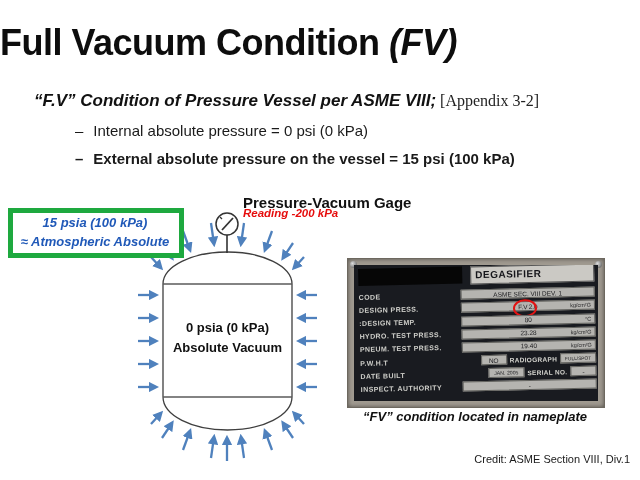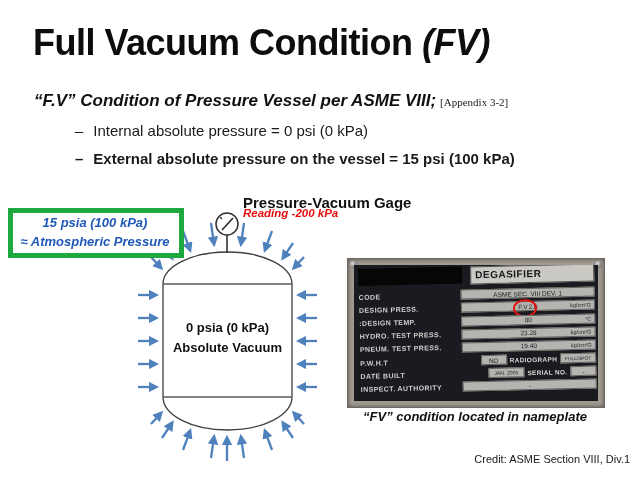--- a/index.html
+++ b/index.html
@@ -2,31 +2,31 @@
 <html><head>
 <meta charset="utf-8">
 <style>
   html,body{margin:0;padding:0;background:#888;}
   .slide{
     position:relative;width:640px;height:480px;background:#ffffff;
     font-family:"Liberation Sans",sans-serif;overflow:hidden;
   }
   
   .title{
-    position:absolute;top:22px;left:0;width:523px;text-align:center;
+    position:absolute;top:22px;left:0;width:523px;text-align:left;
     font-size:36px;font-weight:700;color:#0d0d0d;letter-spacing:-0.5px;white-space:nowrap;
   }
   .title .fv{font-style:italic;}
   .subtitle{
     position:absolute;top:91px;left:34px;width:600px;white-space:nowrap;
     font-size:17px;font-weight:700;font-style:italic;color:#111;
   }
   .subtitle .ref{
     font-family:"Liberation Serif",serif;font-style:normal;font-weight:400;
-    font-size:11px;color:#222;margin-left:4px;
+    font-size:16px;color:#222;margin-left:4px;
   }
   .bullet{
     position:absolute;left:75px;font-size:15px;color:#1a1a1a;white-space:nowrap;
   }
   .bullet .dash{margin-right:10px;}
   .bullet1{top:122px;text-align:center;}
   .bullet2{top:150px;font-weight:bold;}
   
   .callout{
     position:absolute;left:8px;top:208px;width:164px;height:40px;
@@ -158,21 +158,21 @@
     <g>
       <line x1="227" y1="235" x2="227" y2="253" stroke="#333" stroke-width="1.6"></line>
       <circle cx="227" cy="224" r="11" fill="#fff" stroke="#333" stroke-width="1.5"></circle>
       <line x1="222" y1="230" x2="233" y2="218" stroke="#333" stroke-width="1.8"></line>
       <line x1="220" y1="217" x2="222" y2="219" stroke="#333" stroke-width="1.2"></line>
     </g>
   </svg>
 
   <div class="callout">
     <div>15 psia (100 kPa)</div>
-    <div>≈ Atmospheric  Pressure</div>
+    <div>≈ Atmospheric  Absolute</div>
   </div>
 
   <div class="gauge-label">Pressure-Vacuum Gage</div>
   <div class="gauge-reading">Reading -200 kPa</div>
 
   <div class="vessel-text">
     <div>0 psia (0 kPa)</div>
     <div>Absolute  Vacuum</div>
   </div>
 

